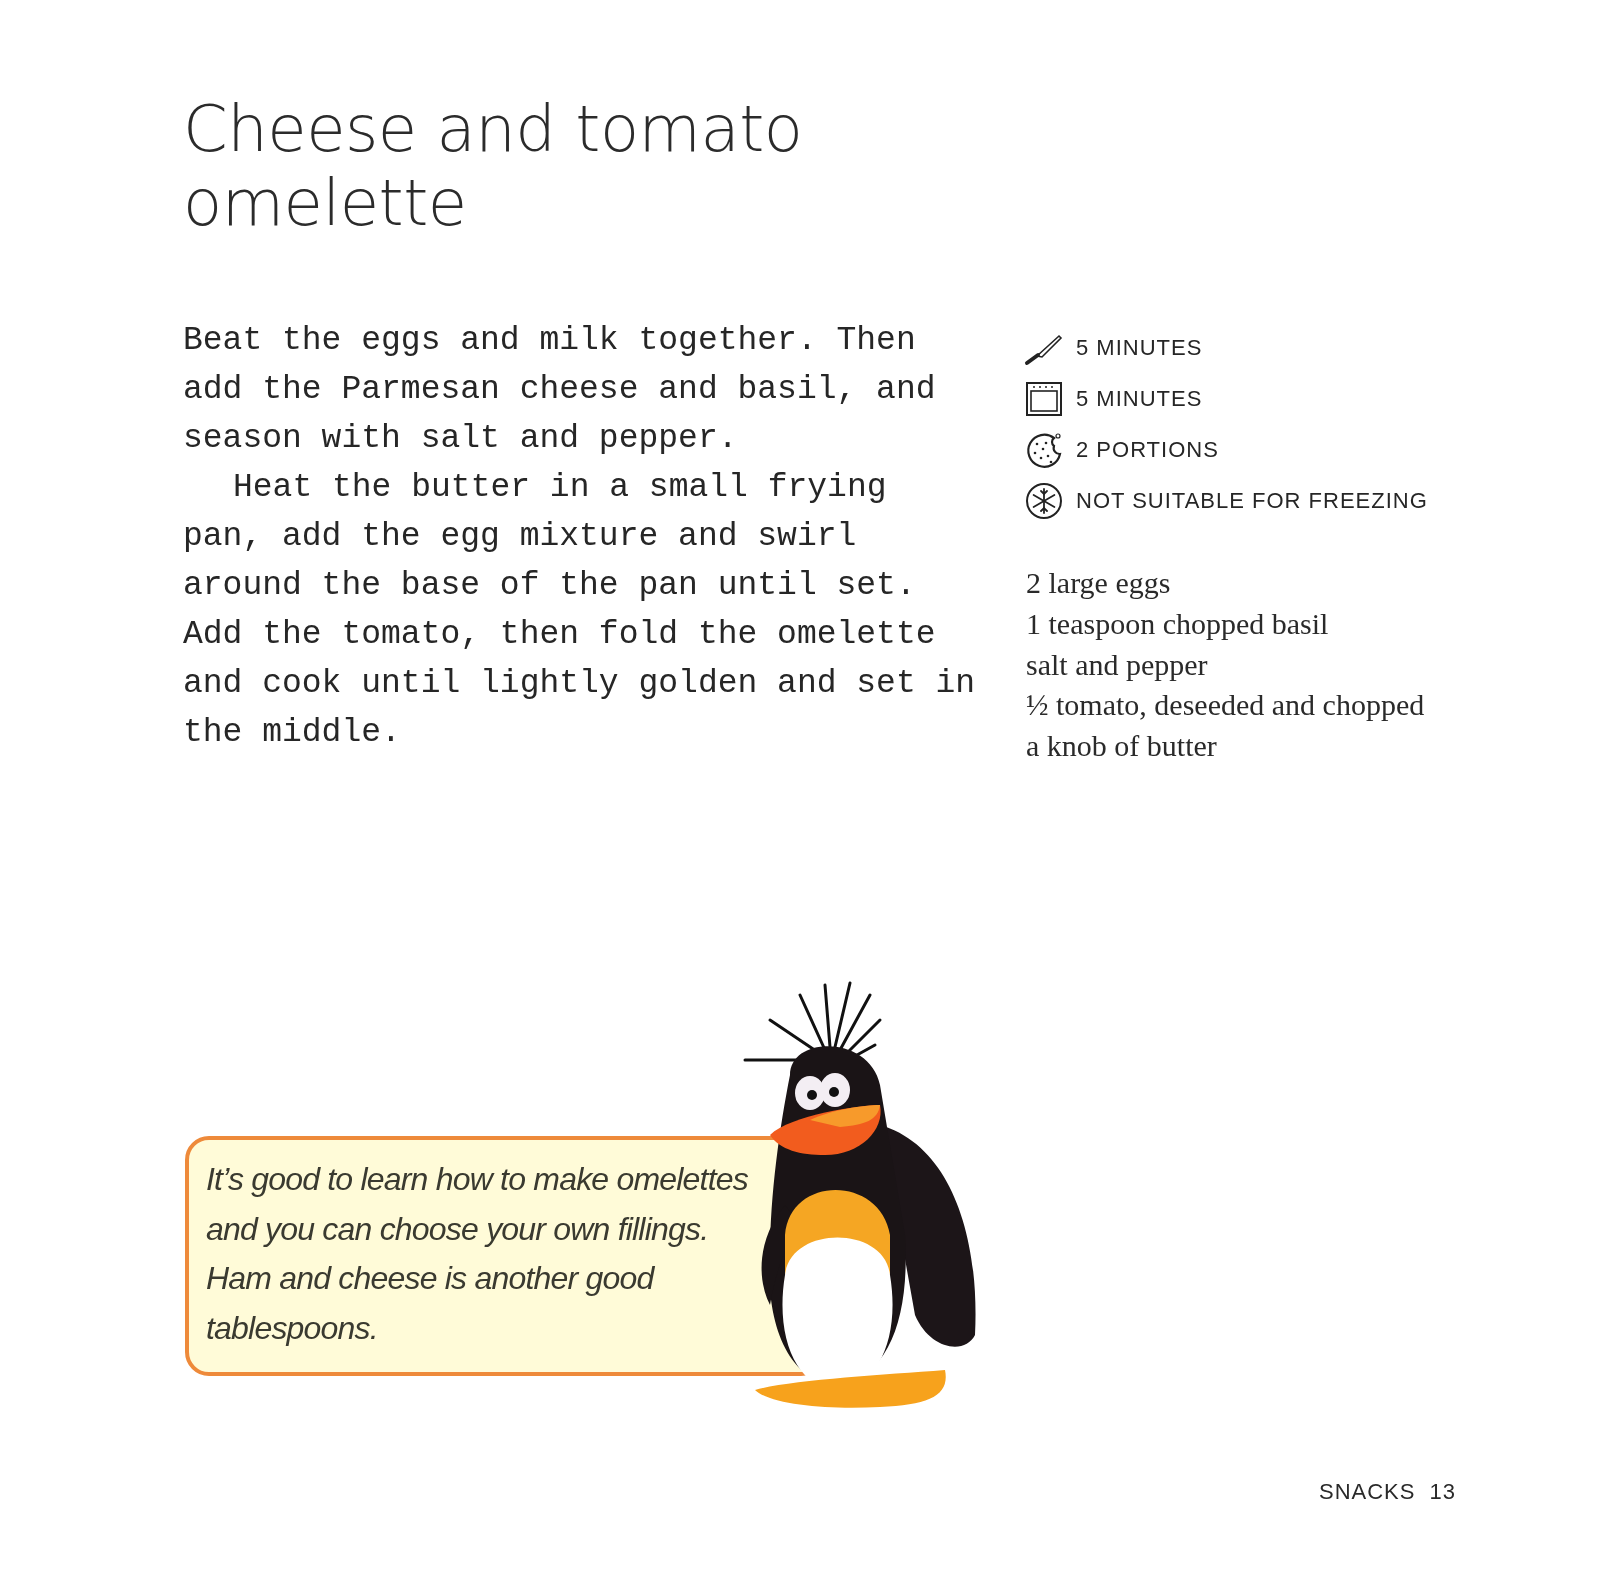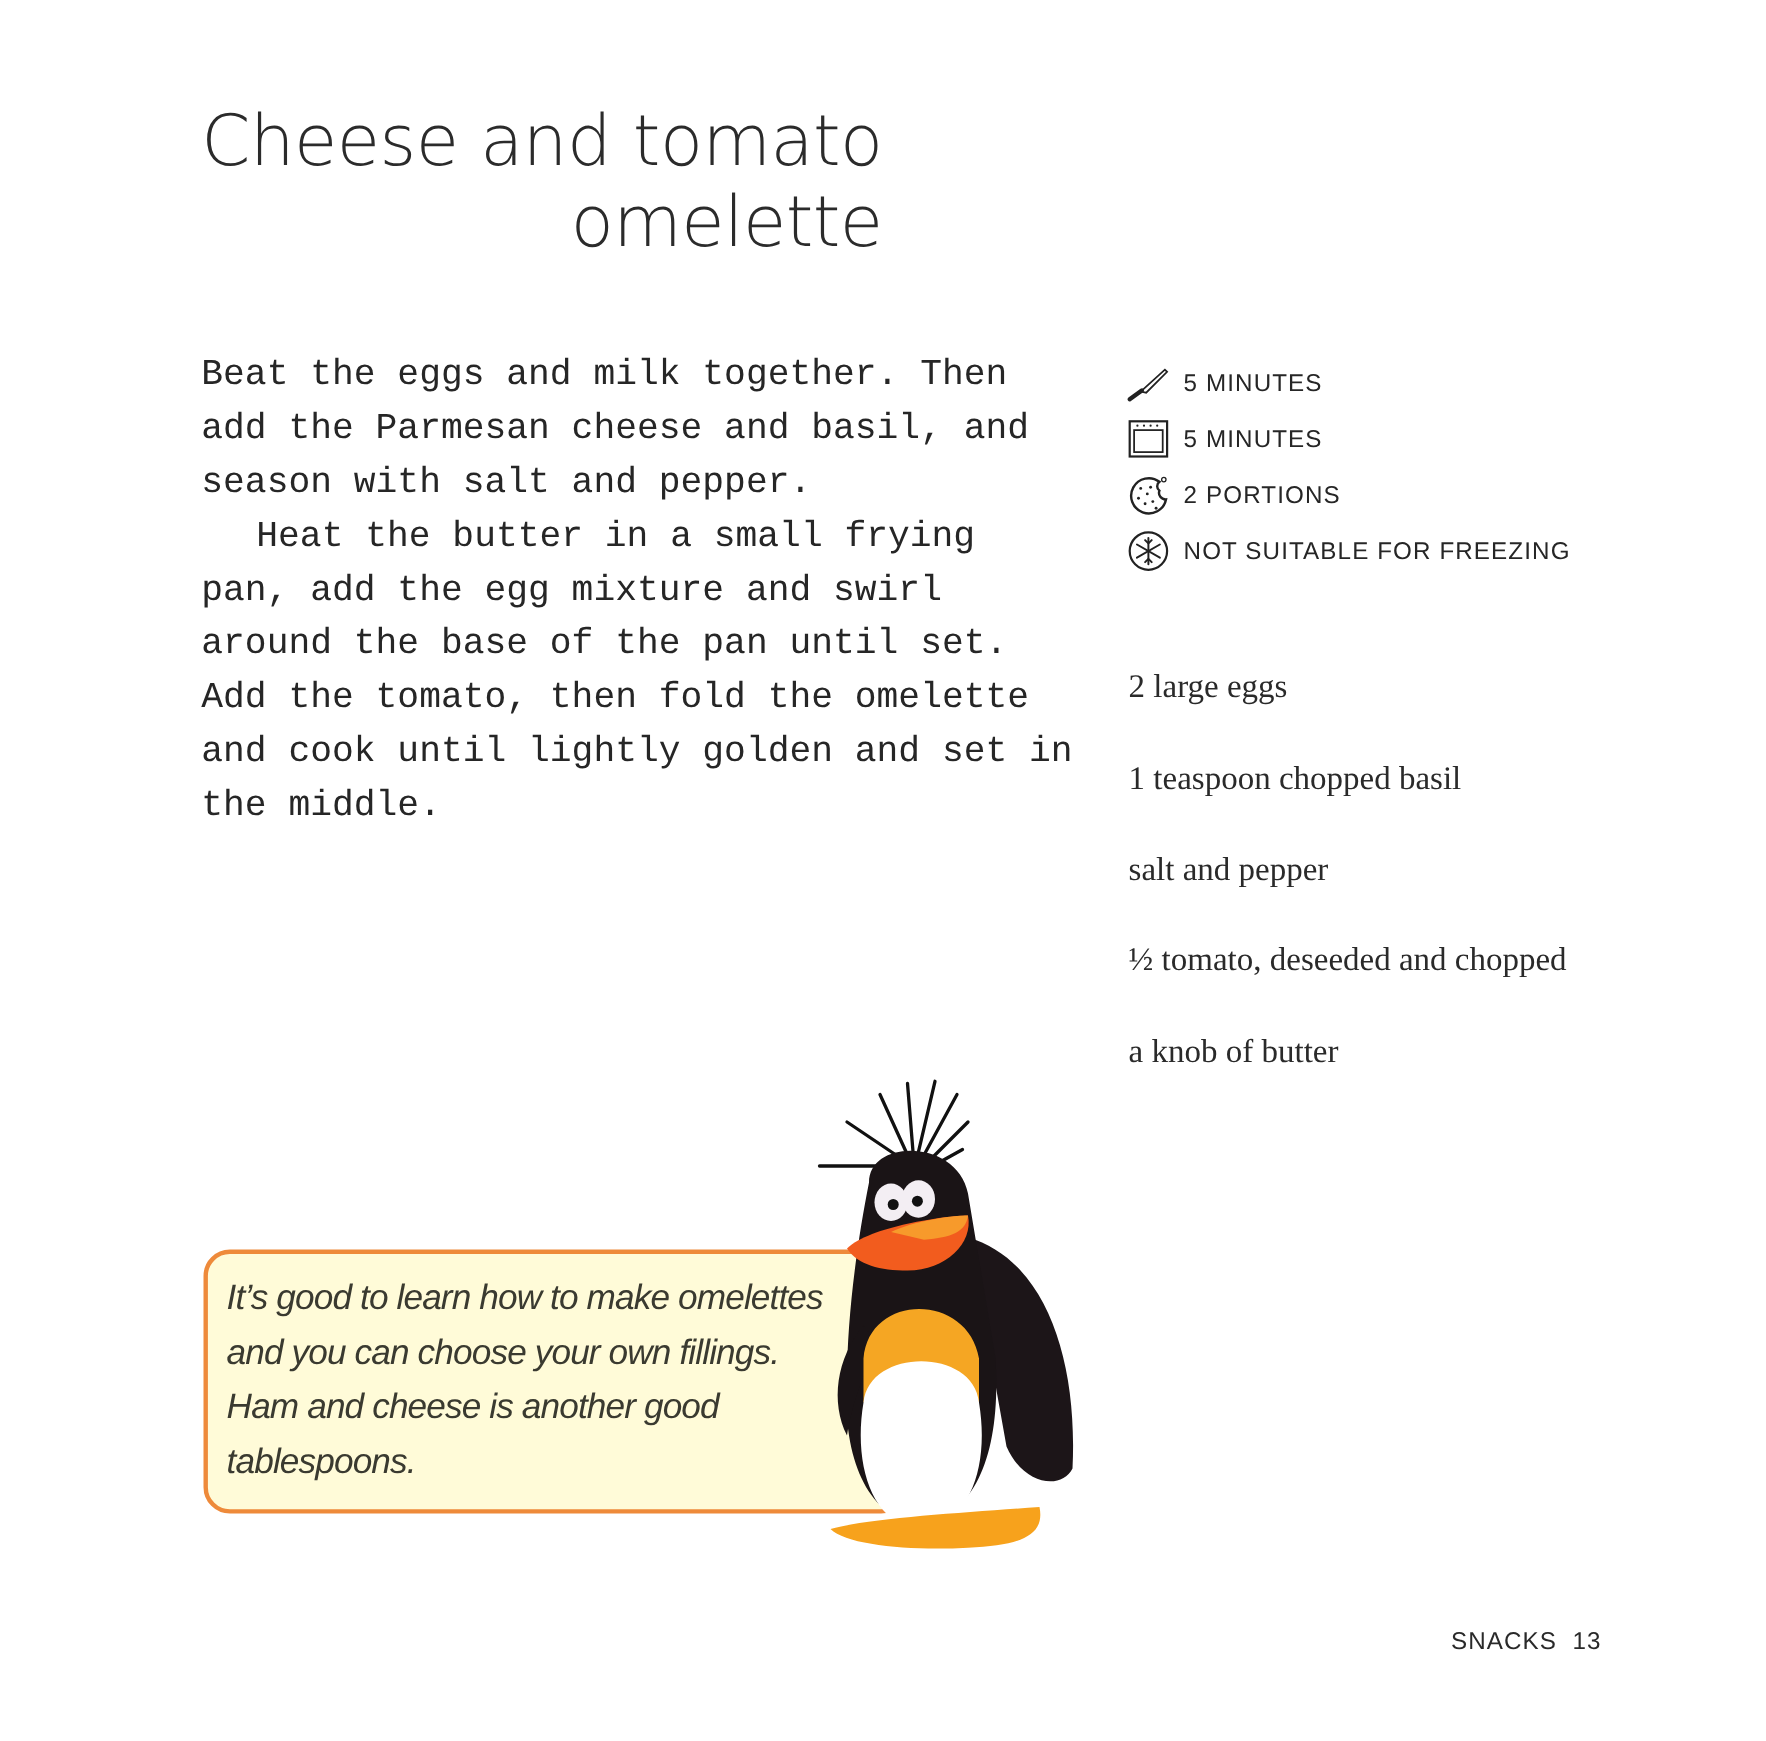--- a/index.html
+++ b/index.html
@@ -13,21 +13,21 @@
     }
     .page-title {
       position: absolute; left: 183px; top: 92px;
       font-family: "DejaVu Sans", sans-serif;
       font-weight: 200;
       font-size: 64px; line-height: 74px;
       color: #2b2b2b;
       letter-spacing: -0.5px;
       margin: 0;
     }
-    .page-title span { display: block; text-align: right; }
+    .page-title span { display: block; }
     .method {
       position: absolute; left: 183px; top: 316px; width: 800px;
       font-family: Liberation Mono, monospace;
       font-size: 33px; line-height: 49px;
       color: #262626;
       margin: 0;
     }
     .method p { margin: 0; }
     .method p.indent { text-indent: 50px; }
 
@@ -46,21 +46,21 @@
       color: #262626;
     }
 
     .ingredients {
       position: absolute; left: 1026px; top: 563px;
       margin: 0; padding: 0; list-style: none;
       font-family: "Liberation Serif", serif;
       font-size: 30px; line-height: 40.8px;
       color: #2a2a2a;
     }
-    .ingredients li { padding-left: 23px; text-indent: -23px; width: 380px; margin-top: 42px; }
+    .ingredients li { padding-left: 23px; text-indent: -23px; width: 380px; }
 
     .tip-box {
       position: absolute; left: 185px; top: 1136px;
       width: 640px; height: 240px;
       background: #fffbd8;
       border: 4px solid #ee8a3a;
       border-radius: 24px;
       box-sizing: border-box;
     }
     .tip-text {

